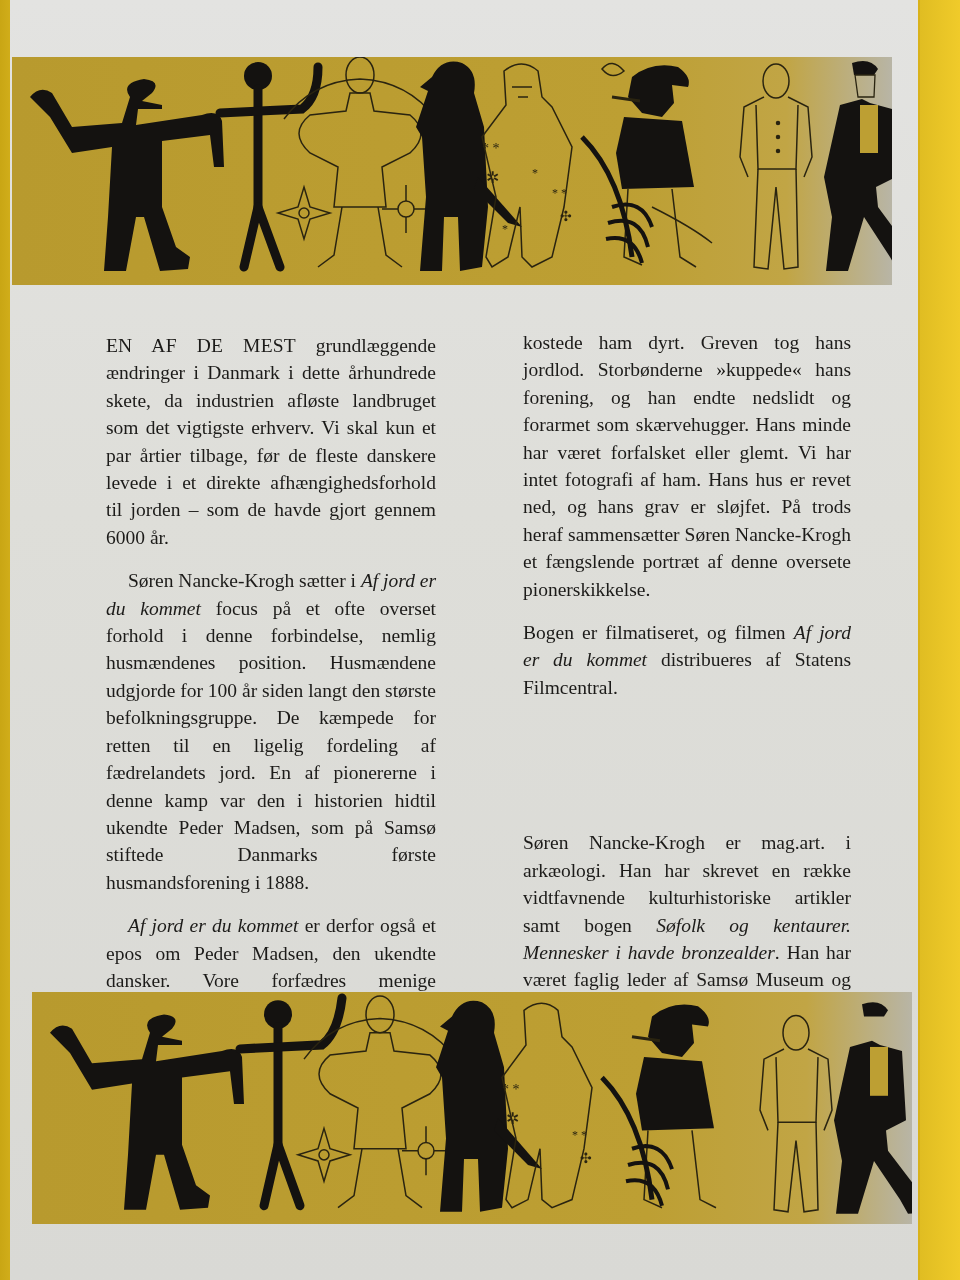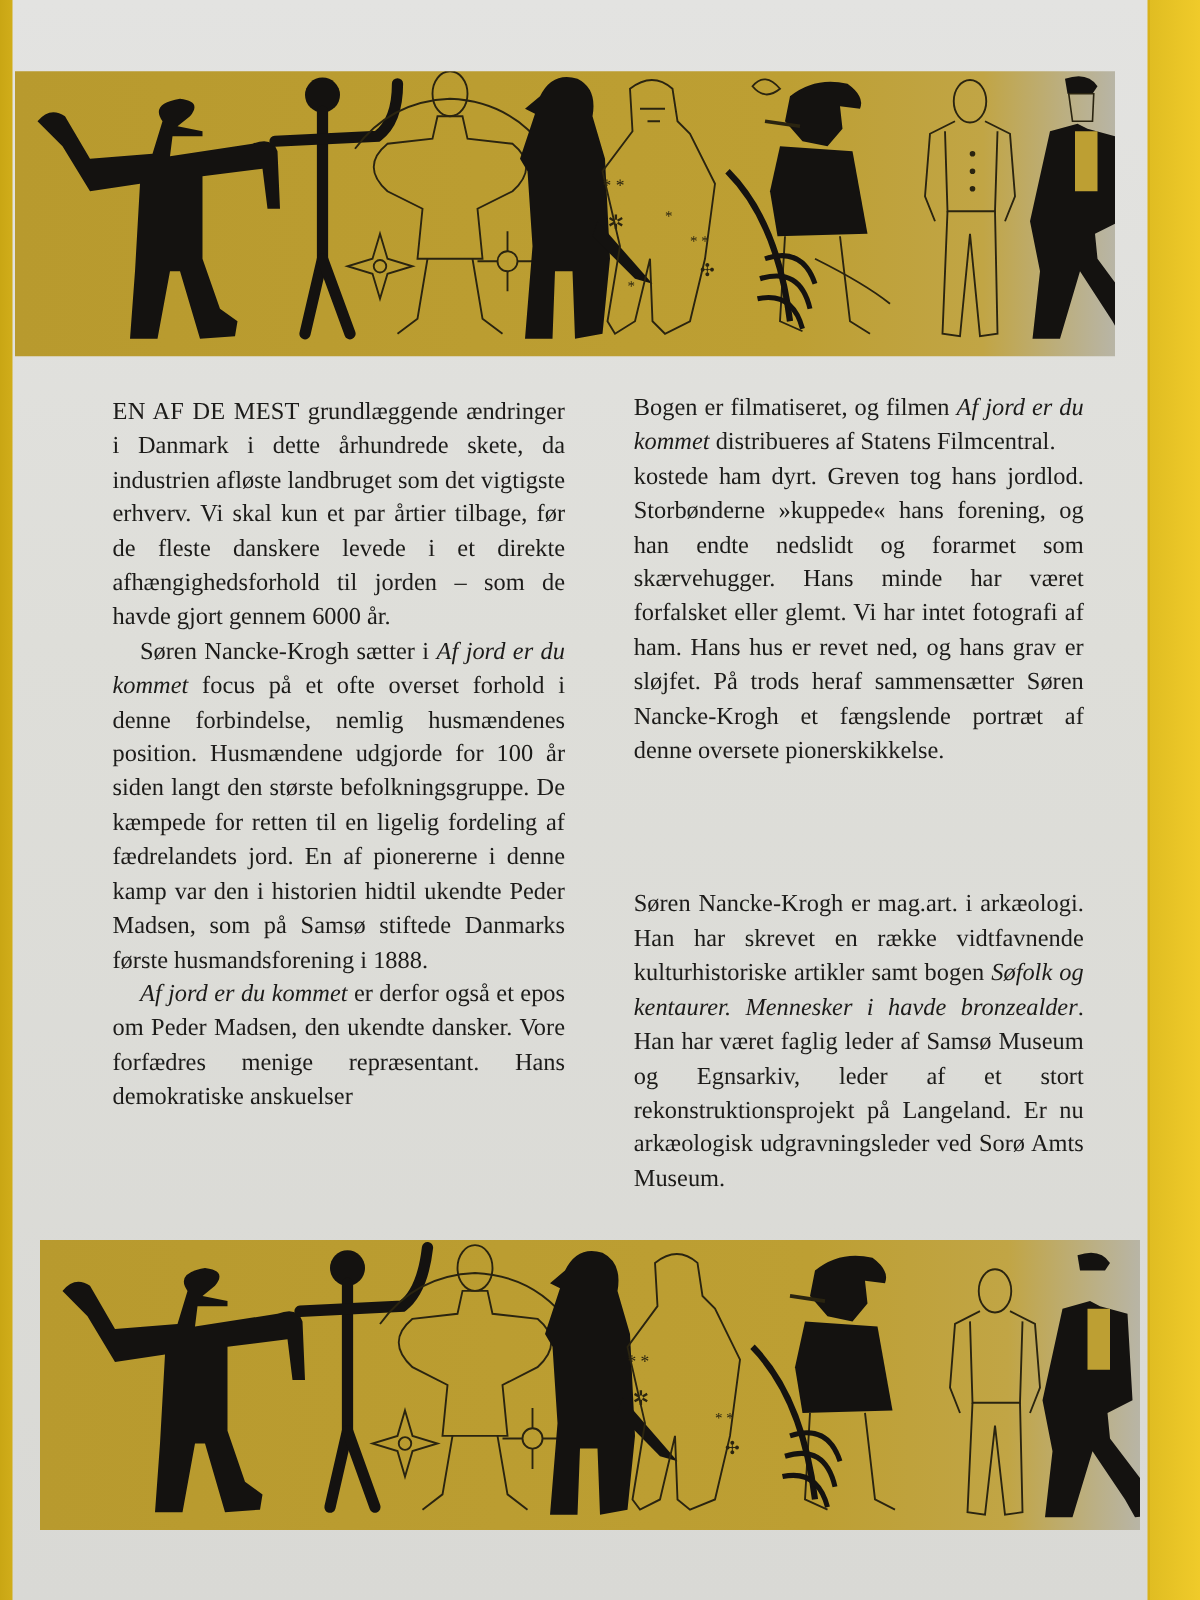--- a/index.html
+++ b/index.html
@@ -28,21 +28,21 @@
     .banner.top { top: 57px; }
     .banner.bottom { top: 992px; left: 22px; height: 232px; }
     .banner svg { position: absolute; left: 0; top: 0; width: 100%; height: 100%; }
     .col {
       position: absolute; color: #1c1b19;
       font-size: 19.5px; line-height: 27.4px;
       text-align: justify; text-align-last: left;
     }
     .col.left { left: 80px; top: 316px; width: 362px; }
     .col.right { left: 497px; top: 313px; width: 360px; }
-    .para { margin: 0; }
+    .para { margin: 16px; }
     .indent { text-indent: 22px; }
     .smallcaps { letter-spacing: 0.2px; }
     .gap-big { height: 96px; }
     i { font-style: italic; }
   </style>
 </head>
 <body>
 
 <div class="yellow-edge-left"></div>
 <div class="yellow-edge-right"></div>
@@ -126,22 +126,22 @@
     </svg>
   </div>
 
   <div class="col left">
     <p class="para"><span class="smallcaps">EN AF DE MEST</span><span> grundlæggende ændringer i Danmark i dette århundrede skete, da industrien afløste landbruget som det vigtigste erhverv. Vi skal kun et par årtier tilbage, før de fleste danskere levede i et direkte afhængighedsforhold til jorden – som de havde gjort gennem 6000 år.</span></p>
     <p class="para indent"><span>Søren Nancke-Krogh sætter i </span><i>Af jord er du kommet</i><span> focus på et ofte overset forhold i denne forbindelse, nemlig husmændenes position. Husmændene udgjorde for 100 år siden langt den største befolkningsgruppe. De kæmpede for retten til en ligelig fordeling af fædrelandets jord. En af pionererne i denne kamp var den i historien hidtil ukendte Peder Madsen, som på Samsø stiftede Danmarks første husmandsforening i 1888.</span></p>
     <p class="para indent"><i>Af jord er du kommet</i><span> er derfor også et epos om Peder Madsen, den ukendte dansker. Vore forfædres menige repræsentant. Hans demokratiske anskuelser</span></p>
   </div>
 
   <div class="col right">
+    <p class="para">kostede ham dyrt. Greven tog hans jordlod. Storbønderne »kuppede« hans forening, og han endte nedslidt og forarmet som skærvehugger. Hans minde har været forfalsket eller glemt. Vi har intet fotografi af ham. Hans hus er revet ned, og hans grav er sløjfet. På trods heraf sammensætter Søren Nancke-Krogh et fængslende portræt af denne oversete pionerskikkelse.</p>
     <p class="para"><span>Bogen er filmatiseret, og filmen </span><i>Af jord er du kommet</i><span> distribueres af Statens Filmcentral.</span></p>
-    <p class="para">kostede ham dyrt. Greven tog hans jordlod. Storbønderne »kuppede« hans forening, og han endte nedslidt og forarmet som skærvehugger. Hans minde har været forfalsket eller glemt. Vi har intet fotografi af ham. Hans hus er revet ned, og hans grav er sløjfet. På trods heraf sammensætter Søren Nancke-Krogh et fængslende portræt af denne oversete pionerskikkelse.</p>
     <div class="gap-big"></div>
     <p class="para"><span>Søren Nancke-Krogh er mag.art. i arkæologi. Han har skrevet en række vidtfavnende kulturhistoriske artikler samt bogen </span><i>Søfolk og kentaurer. Mennesker i havde bronzealder</i><span>. Han har været faglig leder af Samsø Museum og Egnsarkiv, leder af et stort rekonstruktionsprojekt på Langeland. Er nu arkæologisk udgravningsleder ved Sorø Amts Museum.</span></p>
   </div>
 
   <div class="banner bottom">
     <svg viewBox="0 0 880 228" preserveAspectRatio="none">
       <g fill="#141210">
         <path d="M18,40 Q28,28 40,36 L60,70 L110,66 L118,40 Q108,26 132,22 Q150,24 140,36 L130,44 L150,48 L150,52 L126,52 L124,68 L190,58 Q206,52 210,64 L212,110 L202,110 L198,78 L150,84 L150,150 L164,190 L178,200 L176,212 L148,214 L132,160 L124,160 L114,214 L92,214 L96,160 L100,90 L60,96 L38,60 Z"></path>
       </g>
       <g stroke="#141210" stroke-width="9" fill="none" stroke-linecap="round">

